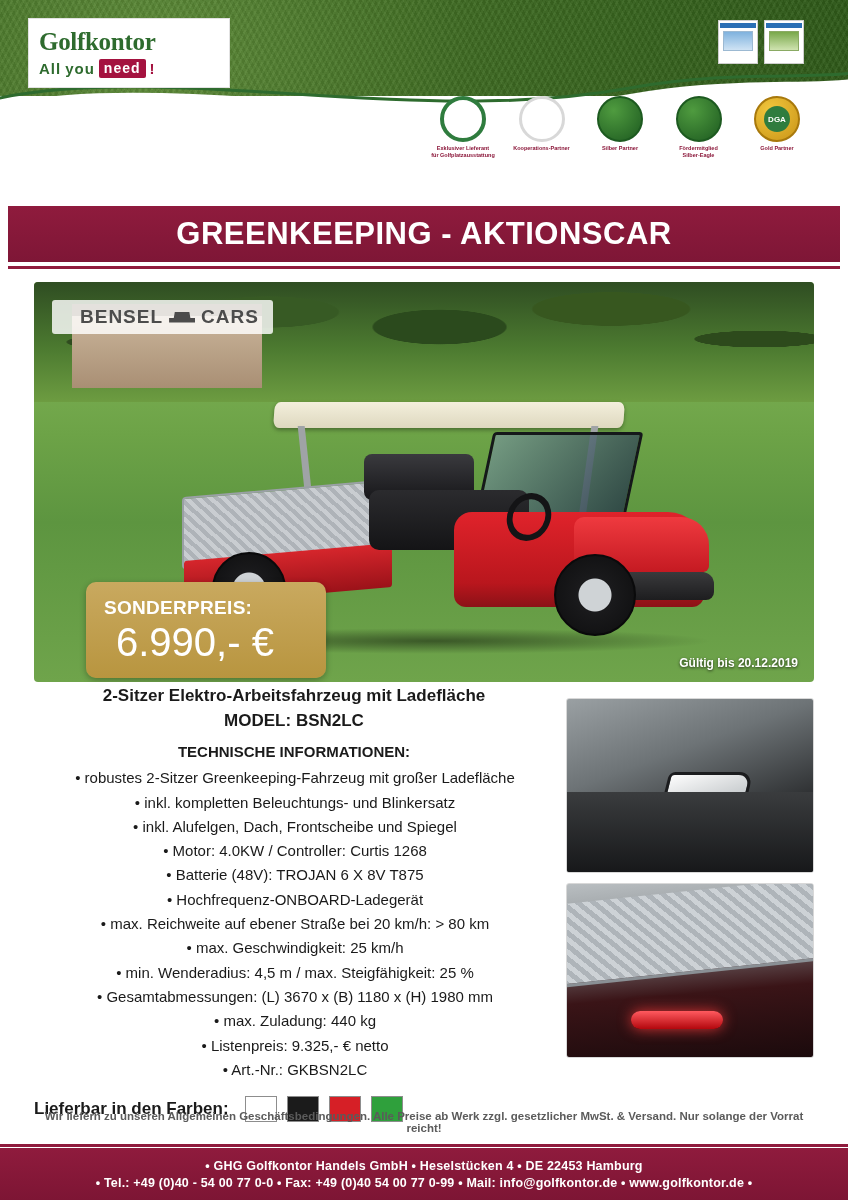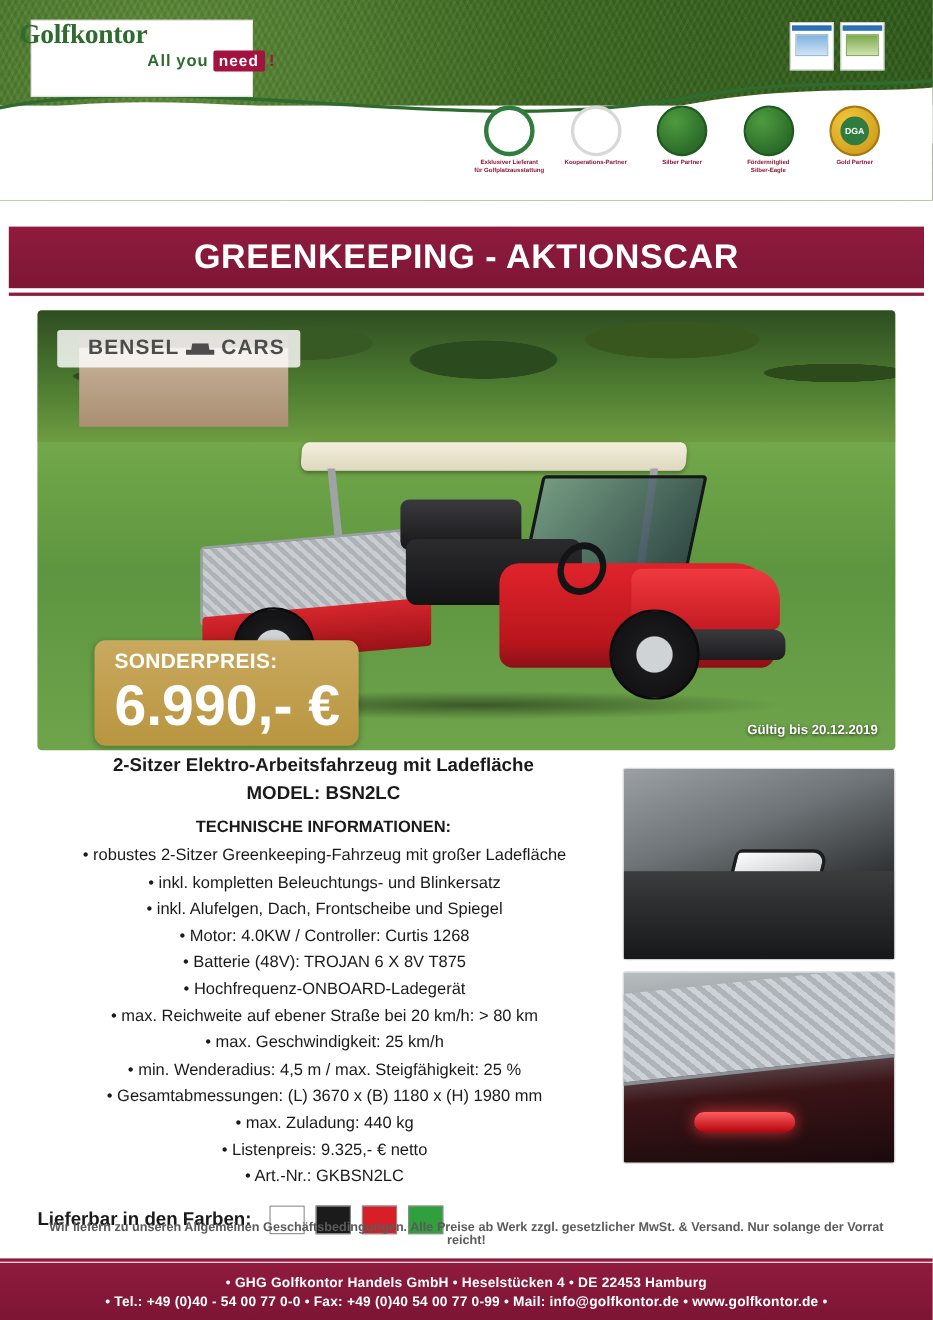--- a/index.html
+++ b/index.html
@@ -39,21 +39,21 @@
     position:absolute;
     left:-10px; top:60px; width:870px; height:70px;
   }
   .logo-box{
     position:absolute;
     left:28px; top:18px;
     width:202px; height:70px;
     background:#ffffff;
     border:1px solid #e2e2e2;
     z-index:4;
-    display:flex; flex-direction:row; justify-content:center;
+    display:flex; flex-direction:column; justify-content:center;
     padding-left:10px;
   }
   .logo-golf{
     font-family:"Liberation Serif", serif;
     font-size:25px;
     font-weight:bold;
     color:#2e6b2e;
     letter-spacing:-0.3px;
     line-height:1;
   }
@@ -262,21 +262,21 @@
     position:absolute; left:52px; bottom:4px;
     width:240px; height:96px;
     background:linear-gradient(180deg,#c9a95f 0%, #b8953f 100%);
     border-radius:10px;
     color:#ffffff;
     display:flex; flex-direction:column; justify-content:center;
     padding-left:18px;
     box-shadow:0 2px 6px rgba(0,0,0,.3);
   }
   .price-badge .label{ font-size:19px; font-weight:bold; letter-spacing:.3px;}
-  .price-badge .value{ font-size:52px; font-weight:bold; line-height:1.05; margin-top:2px;}
+  .price-badge .value{ font-size:40px; font-weight:normal; line-height:1.05; margin-top:2px;margin-left:12px;}
   .valid{
     position:absolute; right:16px; bottom:12px;
     color:#ffffff; font-weight:bold; font-size:12px;
     text-shadow:0 1px 3px rgba(0,0,0,.7);
   }
 
   
   .content{
     position:relative;
     margin:2px 34px 0 34px;

